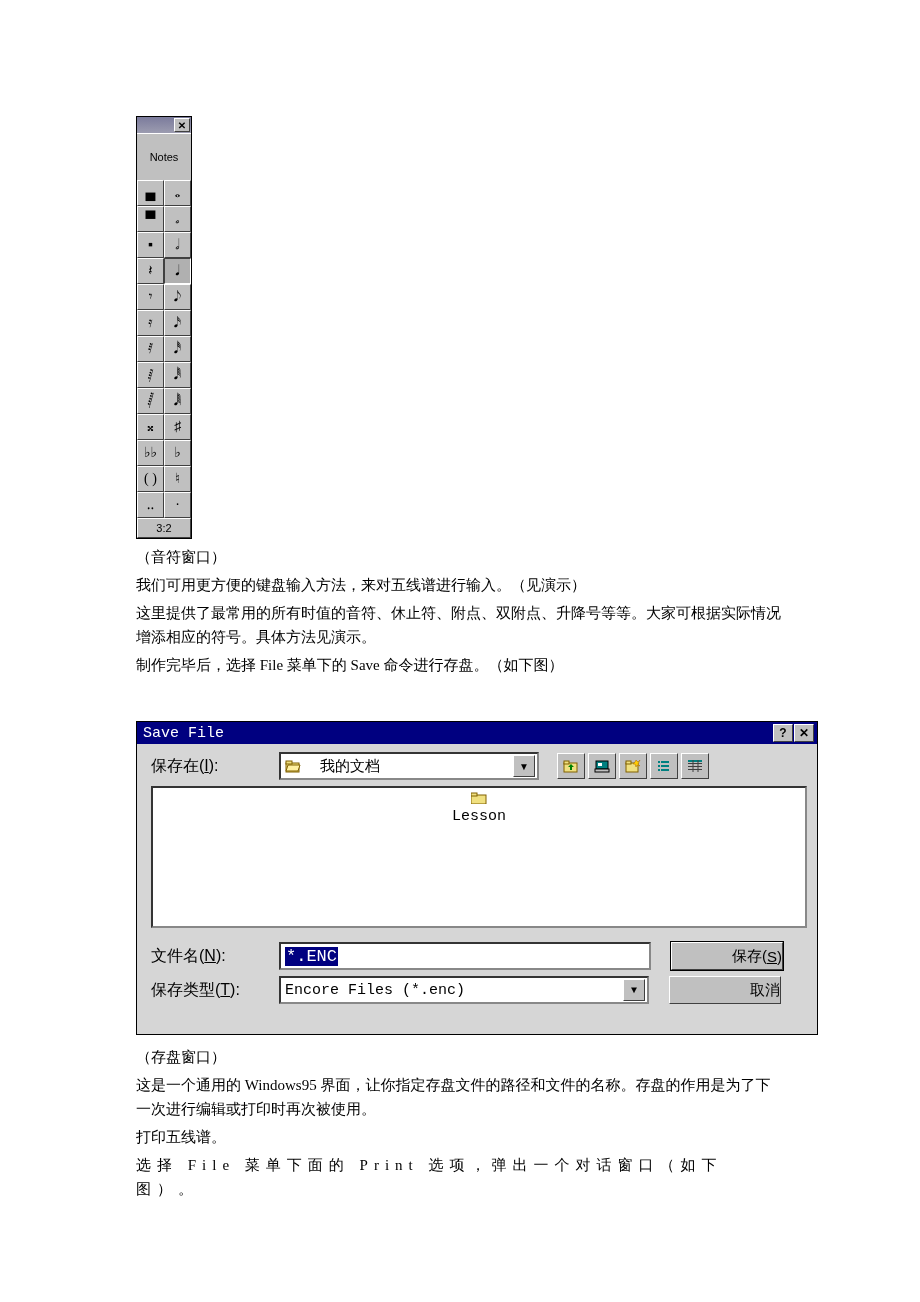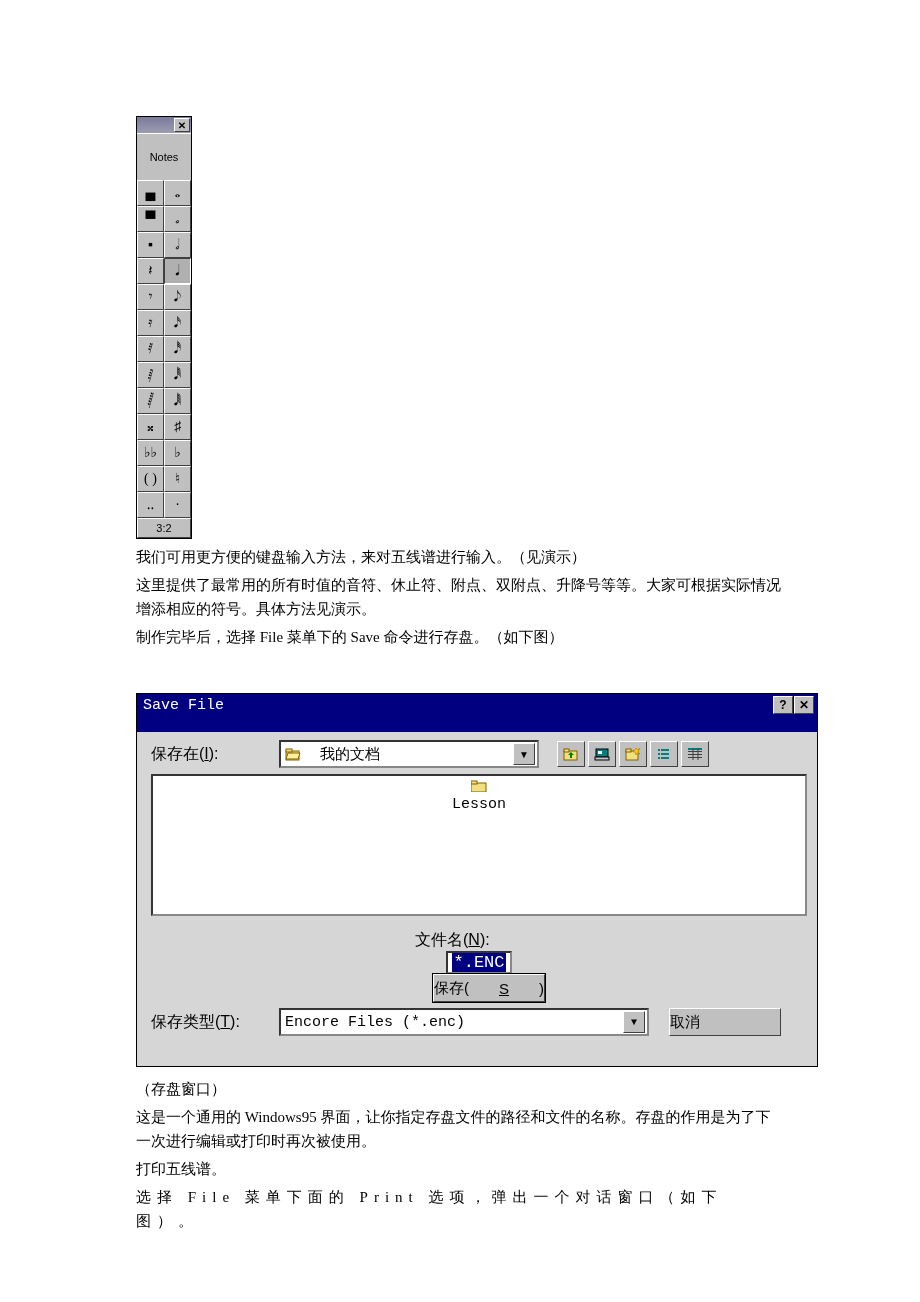--- a/index.html
+++ b/index.html
@@ -98,21 +98,21 @@
     border: 1px solid #000;
     background: #d6d6d6;
     font-family: "SimSun", "宋体", "MS Sans Serif", sans-serif;
   }
   .dlg-title {
     height: 22px;
     background: #000080;
     color: #fff;
     display: flex;
     align-items: center;
-    padding: 0 3px 16px 6px;
+    padding: 0 3px 0 6px;
     font-family: "Courier New", monospace;
     font-size: 15px;
   }
   .dlg-title-text { flex: 1; }
   .dlg-title-btns { display: flex; gap: 1px; }
   .tbtn {
     width: 18px;
     height: 16px;
     background: #c0c0c0;
     border: 1px solid #fff;
@@ -209,28 +209,28 @@
   .combo-type { flex: 1; max-width: 360px; justify-content: space-between; font-family: "Courier New", monospace; }
   .action-btn {
     width: 110px;
     height: 26px;
     background: #c0c0c0;
     border: 1px solid #fff;
     border-right-color: #404040;
     border-bottom-color: #404040;
     display: flex;
     align-items: center;
-    justify-content: space-between;
+    justify-content: flex-end;
     font-size: 15px;
     margin-left: 20px;
   }
   .action-btn.default {
     box-shadow: 0 0 0 1px #000;
   }
-  .row-bottom { margin-top: 14px; flex-direction: column; }
+  .row-bottom { margin-top: 14px; }
   svg { display: block; }
 </style>
 </head>
 <body>
 
 <div class="page">
 
   <div class="notes-palette">
     <div class="notes-title">
       <div class="close-x">✕</div>
@@ -261,20 +261,21 @@
         <div class="note-btn">♭</div>
         <div class="note-btn">( )</div>
         <div class="note-btn">♮</div>
         <div class="note-btn">‥</div>
         <div class="note-btn">·</div>
       </div>
     <div class="tuplet-row">3:2</div>
   </div>
 
   <div class="doc-text">
+    <p class="caption">（音符窗口）</p>
     <p>我们可用更方便的键盘输入方法，来对五线谱进行输入。（见演示）</p>
     <p>这里提供了最常用的所有时值的音符、休止符、附点、双附点、升降号等等。大家可根据实际情况增添相应的符号。具体方法见演示。</p>
     <p>制作完毕后，选择 File 菜单下的 Save 命令进行存盘。（如下图）</p>
   </div>
 
   <div class="save-dialog">
     <div class="dlg-title">
       <span class="dlg-title-text">Save File</span>
       <div class="dlg-title-btns">
         <div class="tbtn">?</div>

